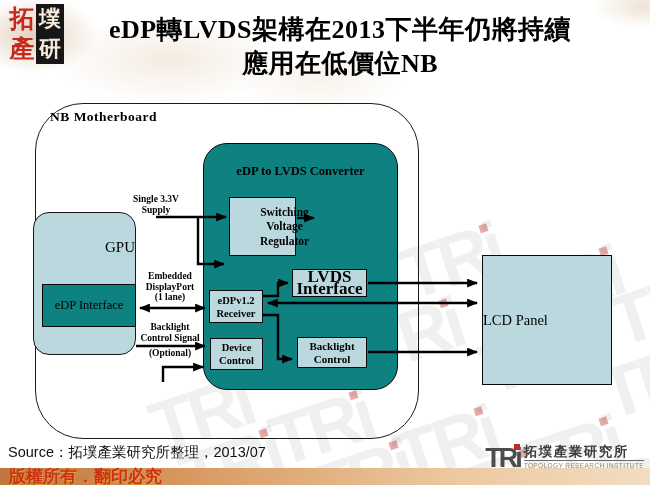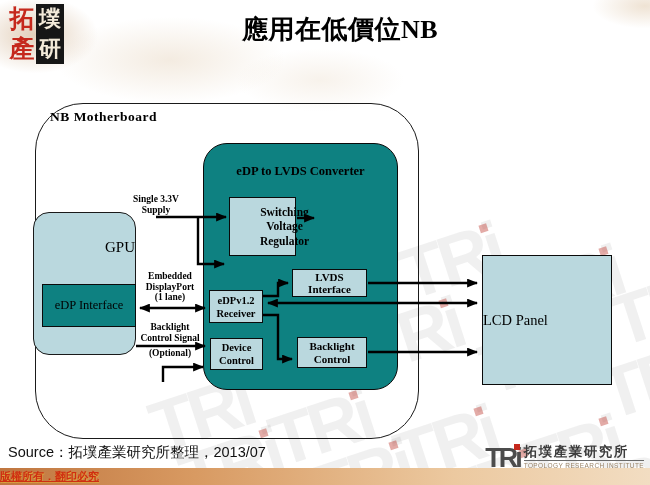--- a/index.html
+++ b/index.html
@@ -39,42 +39,42 @@
   .gpu-label{text-align:right;margin-top:26px;font-size:15px;}
   .edp-if{left:42px;top:284px;width:94px;height:43px;background:#0e8181;border:1.3px solid #0a0a0a;
           display:flex;align-items:center;justify-content:center;font-size:12.5px;color:#000;z-index:2;}
   .conv{left:203px;top:143px;width:195px;height:247px;background:#0e8181;border:1.6px solid #0a0a0a;border-radius:24px;z-index:2;}
   .conv-label{text-align:center;margin-top:20px;font-weight:bold;font-size:12.5px;color:#000;}
   .chip{background:#bad8de;border:1.3px solid #0a0a0a;display:flex;flex-direction:column;
         align-items:center;justify-content:center;font-weight:bold;text-align:center;color:#000;z-index:2;}
   .svr{left:229px;top:197px;width:67px;height:59px;font-size:11.5px;line-height:14.5px;padding-left:44px;}
   .rcv{left:209px;top:290px;width:54px;height:33px;font-size:10.5px;line-height:13px;}
   .devc{left:210px;top:338px;width:53px;height:32px;font-size:10.5px;line-height:13px;}
-  .lvdsif{left:292px;top:269px;width:75px;height:28px;font-size:11px;line-height:12.5px;}
+  .lvdsif{left:292px;top:269px;width:75px;height:28px;font-size:17px;line-height:12.5px;}
   .blc{left:297px;top:337px;width:70px;height:31px;font-size:11px;line-height:13px;}
   .panel{left:482px;top:255px;width:130px;height:130px;background:#bad8de;border:1.6px solid #0a0a0a;
          display:flex;align-items:center;justify-content:flex-start;font-size:14.5px;z-index:2;}
 
   
   .ann{position:absolute;z-index:3;font-weight:bold;font-size:9.5px;line-height:10.5px;text-align:center;color:#000;}
   .ann-supply{left:126px;top:194px;width:60px;}
   .ann-edp{left:139px;top:271px;width:62px;}
   .ann-bls{left:131px;top:322px;width:78px;}
   .ann-opt{left:142px;top:348px;width:56px;}
 
   
   .wires{position:absolute;left:0;top:0;z-index:3;pointer-events:none;}
 
   
   .source{position:absolute;left:8px;top:443px;z-index:4;color:#111;
           font-family:"Liberation Sans","DejaVu Sans",sans-serif;font-size:14.5px;}
   .bar{position:absolute;left:0;bottom:0;width:650px;height:17px;z-index:3;
        background:linear-gradient(90deg,#c0763f 0%,#d89a62 30%,#ecc9a0 70%,#f2ddc2 100%);}
-  .bar-text{margin-left:0;font-size:11px;line-height:17px;font-weight:bold;color:#cf2f12;
-            font-family:"Liberation Sans","DejaVu Sans",sans-serif;text-shadow:.6px .6px 0 #e0aa3c;text-decoration:underline;}
+  .bar-text{margin-left:9px;font-size:17px;line-height:17px;font-weight:bold;color:#cf2f12;
+            font-family:"Liberation Sans","DejaVu Sans",sans-serif;text-shadow:.6px .6px 0 #e0aa3c;}
   .tri{position:absolute;right:6px;top:444px;z-index:4;display:flex;align-items:flex-end;gap:4px;}
   .tri-mark{position:relative;font-family:"Liberation Sans","DejaVu Sans",sans-serif;font-weight:bold;
             font-size:27px;line-height:22px;letter-spacing:-3px;color:#4c4c4c;}
   .tri-dot{position:absolute;right:0;top:-3px;width:6px;height:6px;background:#c5281c;}
   .tri-col{display:flex;flex-direction:column;}
   .tri-cn{font-weight:bold;font-size:13.5px;line-height:15px;letter-spacing:1.5px;color:#3c3c3c;
           border-bottom:1.5px solid #6a6a6a;padding-bottom:1px;}
   .tri-en{font-family:"Liberation Sans","DejaVu Sans",sans-serif;font-size:6.5px;letter-spacing:.4px;
           color:#9a8468;margin-top:1px;}
 </style>
@@ -86,20 +86,21 @@
   <div class="texture"></div>
 
   <div class="logo">
     <span class="red">拓</span>
     <span class="blk">墣</span>
     <span class="red">產</span>
     <span class="blk">研</span>
   </div>
 
   <div class="title">
+    <div>eDP轉LVDS架構在2013下半年仍將持續</div>
     <div>應用在低價位NB</div>
   </div>
 
   <div class="wm" style="left:400px;top:225px"><span>TRi</span><i class="wmd"></i></div>
   <div class="wm" style="left:520px;top:248px"><span>TRi</span><i class="wmd"></i></div>
   <div class="wm" style="left:610px;top:272px"><span>TRi</span></div>
   <div class="wm" style="left:360px;top:300px"><span>TRi</span><i class="wmd"></i></div>
   <div class="wm" style="left:480px;top:320px"><span>TRi</span><i class="wmd"></i></div>
   <div class="wm" style="left:600px;top:345px"><span>TRi</span></div>
   <div class="wm" style="left:150px;top:378px"><span>TRi</span><i class="wmd"></i></div>

